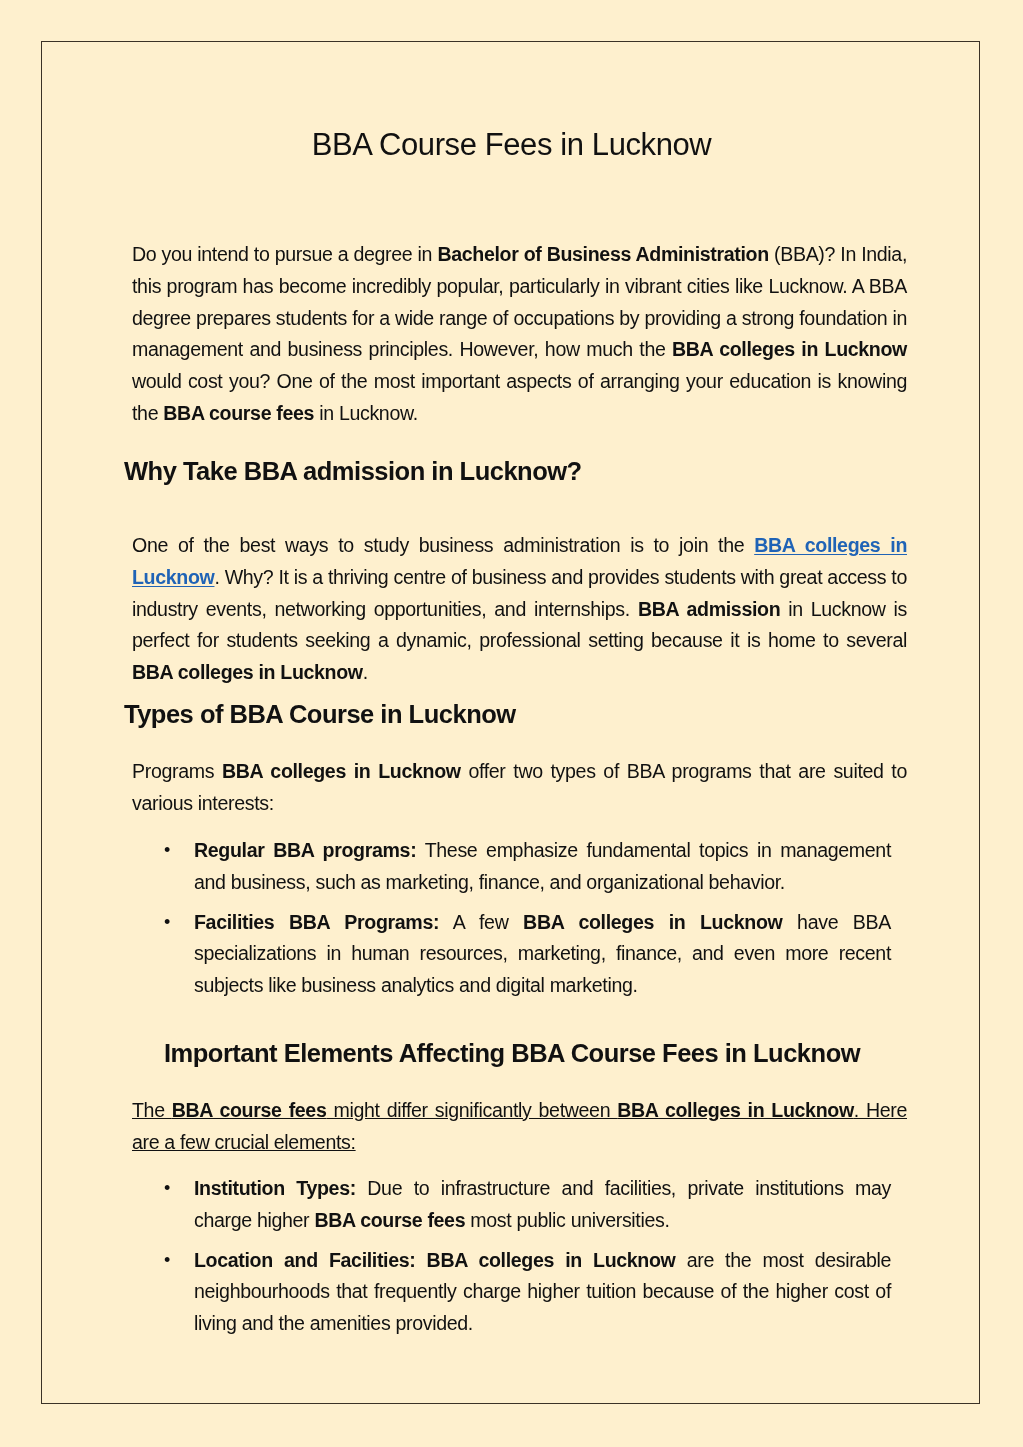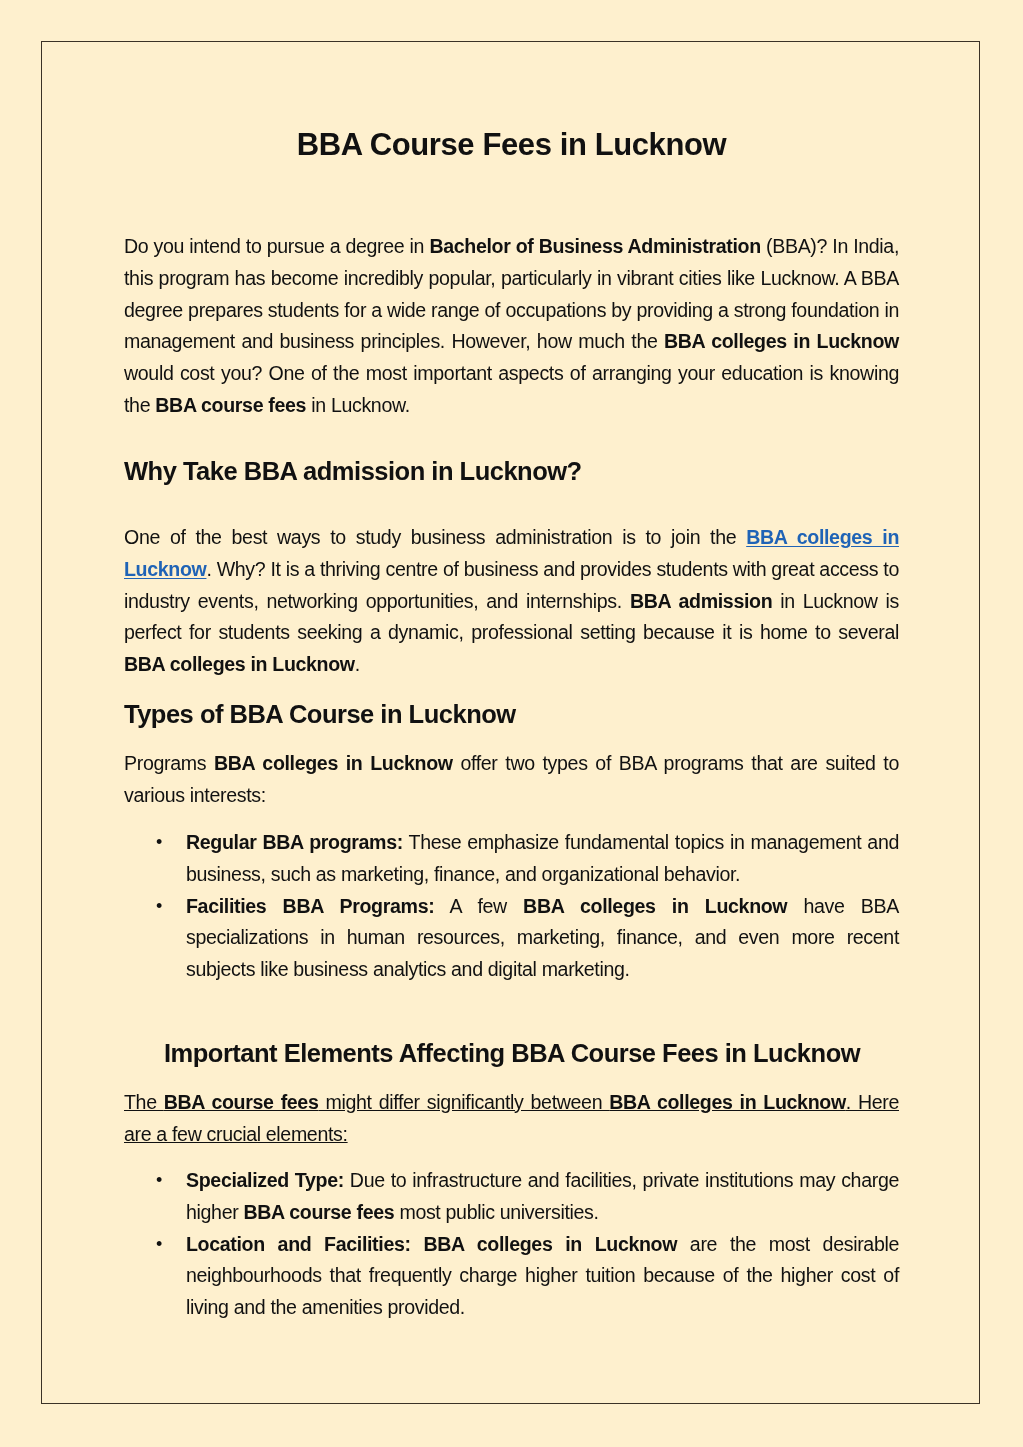--- a/index.html
+++ b/index.html
@@ -21,30 +21,30 @@
   .content {
     position: absolute;
     left: 124px; top: 0;
     width: 775px;
   }
   .title {
     position: absolute;
     top: 127px; left: 0; width: 775px;
     text-align: center;
     font-size: 31px;
-    font-weight: bold;
+    font-weight: normal;
     letter-spacing: -0.4px;
     margin: 0;
   }
   p, li {
     font-size: 19.6px;
     line-height: 31.8px;
     letter-spacing: -0.35px;
     text-align: justify;
-    margin: 0;
+    margin: 8px;
   }
   .para { position: absolute; left: 0; width: 775px; }
   h2 {
     position: absolute; left: 0; margin: 0;
     font-size: 25.5px;
     font-weight: bold;
     letter-spacing: -0.5px;
     line-height: 34px;
   }
   b { font-weight: bold; }
@@ -90,17 +90,17 @@
   <ul style="top:827px;">
     <li><span class="bullet">•</span><b>Regular BBA programs:</b><span> These emphasize fundamental topics in management and business, such as marketing, finance, and organizational behavior.</span></li>
     <li><span class="bullet">•</span><b>Facilities BBA Programs:</b><span> A few </span><b>BBA colleges in Lucknow</b><span> have BBA specializations in human resources, marketing, finance, and even more recent subjects like business analytics and digital marketing.</span></li>
   </ul>
 
   <h2 style="top:1036px;margin-left:40px;">Important Elements Affecting BBA Course Fees in Lucknow</h2>
 
   <p class="para" style="top:1087px;text-decoration:underline;"><span>The </span><b>BBA course fees</b><span> might differ significantly between </span><b>BBA colleges in Lucknow</b><span>. Here are a few crucial elements:</span></p>
 
   <ul style="top:1165px;">
-    <li><span class="bullet">•</span><b>Specialized Type:</b><span> Due to infrastructure and facilities, private institutions may charge higher </span><b>BBA course fees</b><span> most public universities.</span></li>
+    <li><span class="bullet">•</span><b>Institution Types:</b><span> Due to infrastructure and facilities, private institutions may charge higher </span><b>BBA course fees</b><span> most public universities.</span></li>
     <li><span class="bullet">•</span><b>Location and Facilities: BBA colleges in Lucknow</b><span> are the most desirable neighbourhoods that frequently charge higher tuition because of the higher cost of living and the amenities provided.</span></li>
   </ul>
 
 </div>
 
 </body></html>

